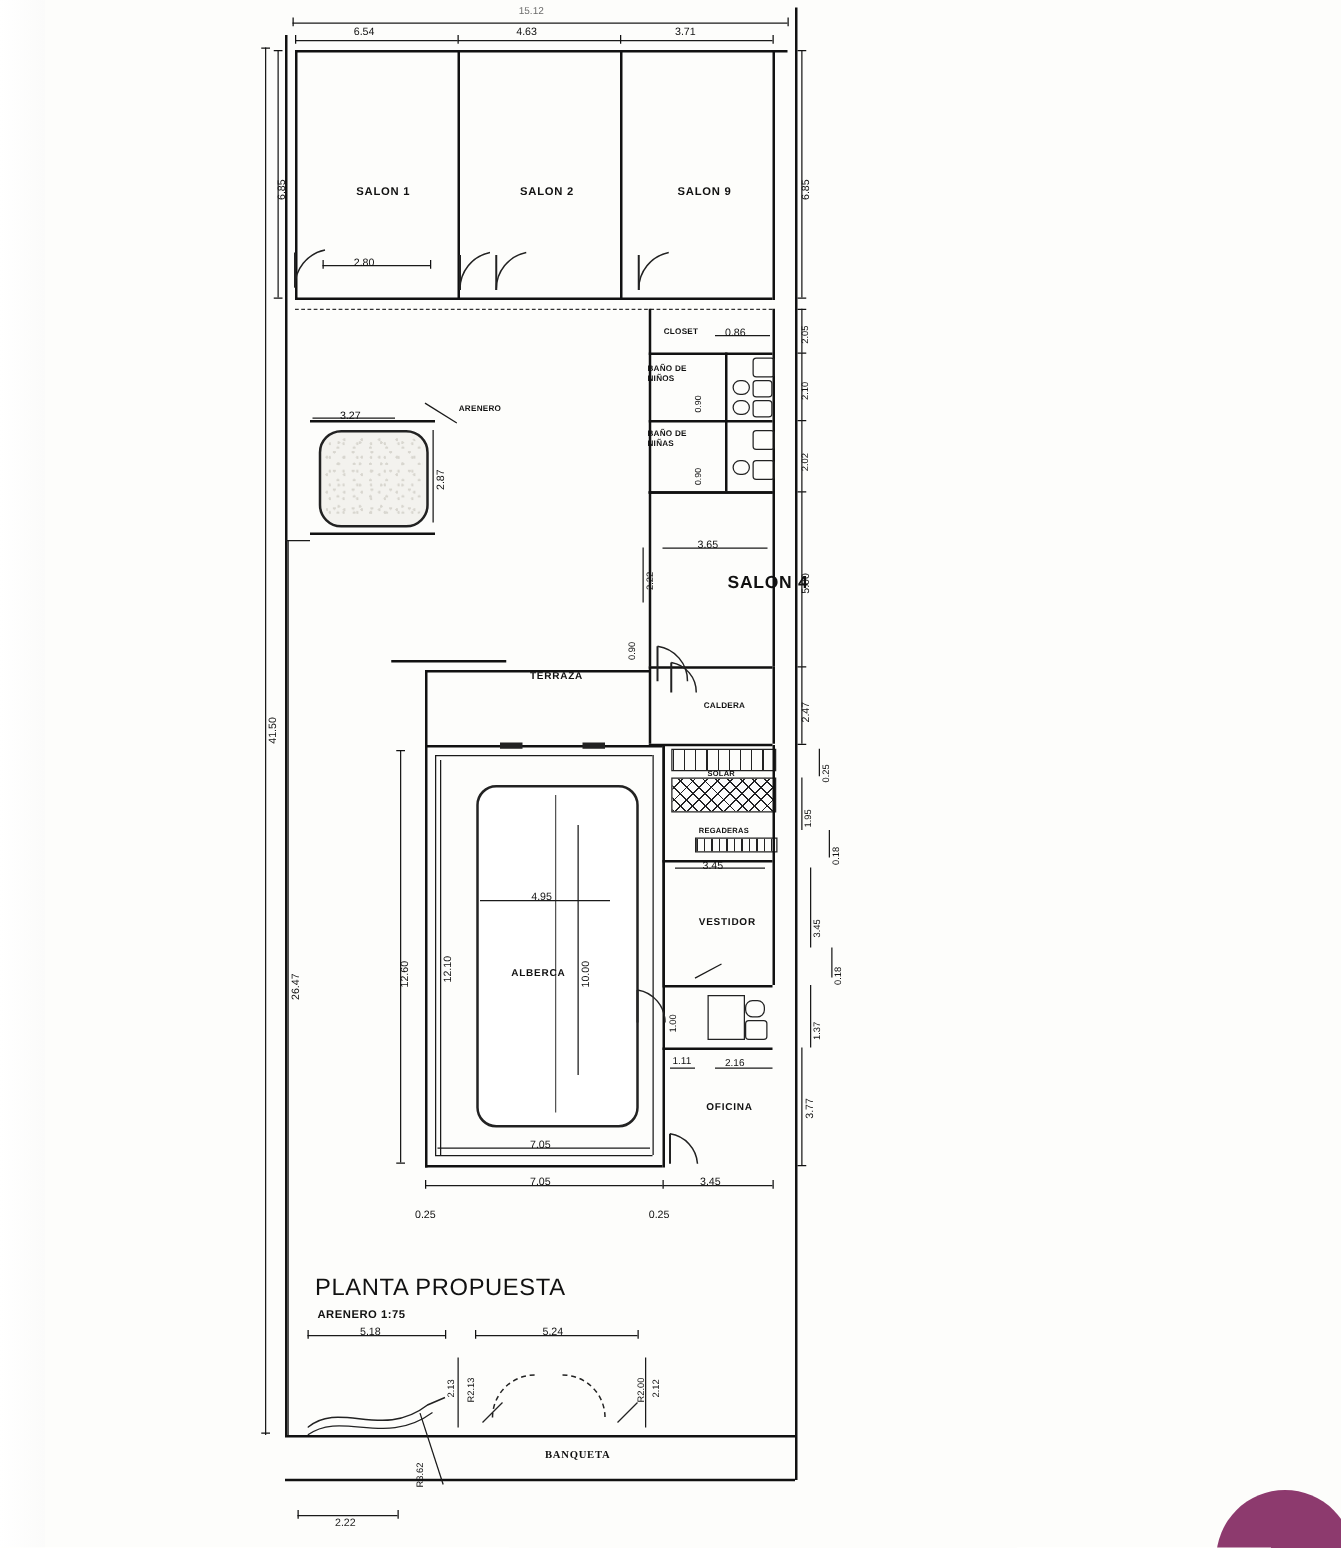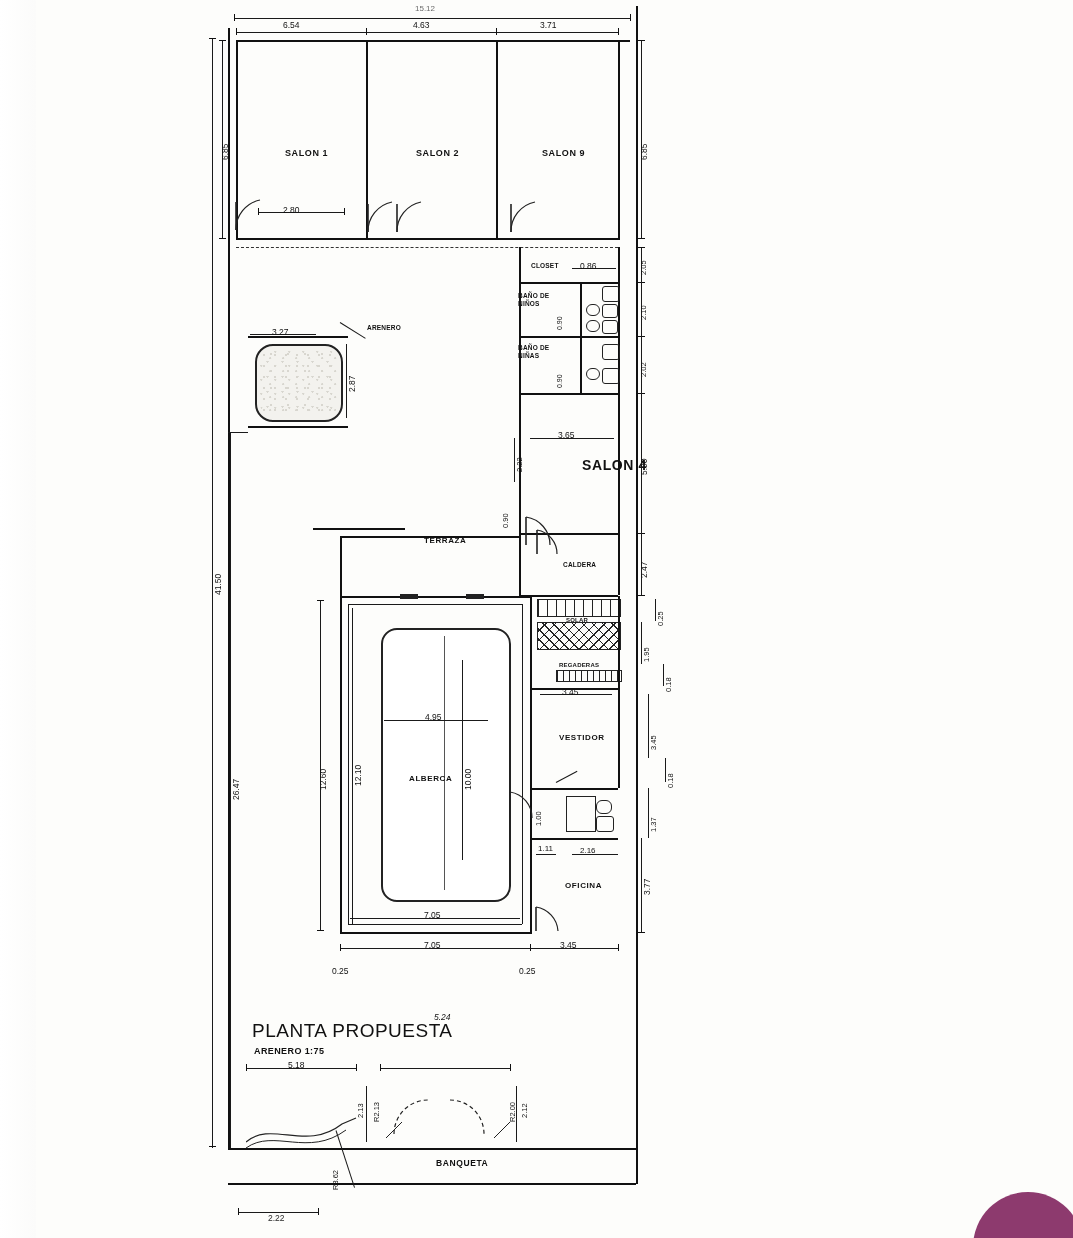--- a/index.html
+++ b/index.html
@@ -420,21 +420,21 @@
   <div class="subtitle" style="left:254px; top:1046px;">ARENERO 1:75</div>
 
   <div class="ln hl" style="left:246px; top:1068px; width:110px;"></div>
   <div class="tick" style="left:246px; top:1064px;"></div>
   <div class="tick" style="left:356px; top:1064px;"></div>
   <div class="dim" style="left:288px; top:1060px;">5.18</div>
 
   <div class="ln hl" style="left:380px; top:1068px; width:130px;"></div>
   <div class="tick" style="left:380px; top:1064px;"></div>
   <div class="tick" style="left:510px; top:1064px;"></div>
-  <div class="dim" style="left:434px; top:1012px;font-style:italic;">5.24</div>
+  <div class="dim" style="left:434px; top:1060px;">5.24</div>
 
   <div class="dim rot90" style="left:356px; top:1118px; font-size:7.5px;">2.13</div>
   <div class="dim rot90" style="left:372px; top:1122px; font-size:7.5px;">R2.13</div>
   <div class="dim rot90" style="left:508px; top:1122px; font-size:7.5px;">R2.00</div>
   <div class="dim rot90" style="left:520px; top:1118px; font-size:7.5px;">2.12</div>
   <div class="dim rot90" style="left:331px; top:1190px; font-size:7.5px;">R3.62</div>
 
   <div class="abs" style="left:246px; top:1108px;">
     <svg width="120" height="44" viewBox="0 0 120 44">
       <path d="M0 34 C26 12, 60 44, 96 16 L110 10" fill="none" stroke="#222" stroke-width="1.2"></path>
@@ -446,21 +446,21 @@
       <path d="M10 46 A34 34 0 0 1 44 12" fill="none" stroke="#222" stroke-width="1.2" stroke-dasharray="4 3"></path>
       <path d="M66 12 A34 34 0 0 1 100 46" fill="none" stroke="#222" stroke-width="1.2" stroke-dasharray="4 3"></path>
       <path d="M2 50 L18 34" fill="none" stroke="#222" stroke-width="1"></path>
       <path d="M110 50 L126 34" fill="none" stroke="#222" stroke-width="1"></path>
     </svg>
   </div>
   <div class="ln vl" style="left:366px; top:1086px; height:56px;"></div>
   <div class="ln vl" style="left:516px; top:1086px; height:56px;"></div>
   <div class="ln" style="left:336px; top:1130px; width:60px; height:1px; transform:rotate(72deg); transform-origin:left center;"></div>
 
-  <div class="room" style="left:436px; top:1158px; font-size:8.5px;">BANQUETA</div>
+  <div class="room" style="left:436px; top:1158px; font-size:8.5px;font-family:Liberation Serif, serif;">BANQUETA</div>
 
   <div class="ln hl" style="left:238px; top:1212px; width:80px;"></div>
   <div class="tick" style="left:238px; top:1208px;"></div>
   <div class="tick" style="left:318px; top:1208px;"></div>
   <div class="dim" style="left:268px; top:1213px; color:#2a2a2a;">2.22</div>
 
   <div class="blob"></div>
 </div>
 
 </body></html>

